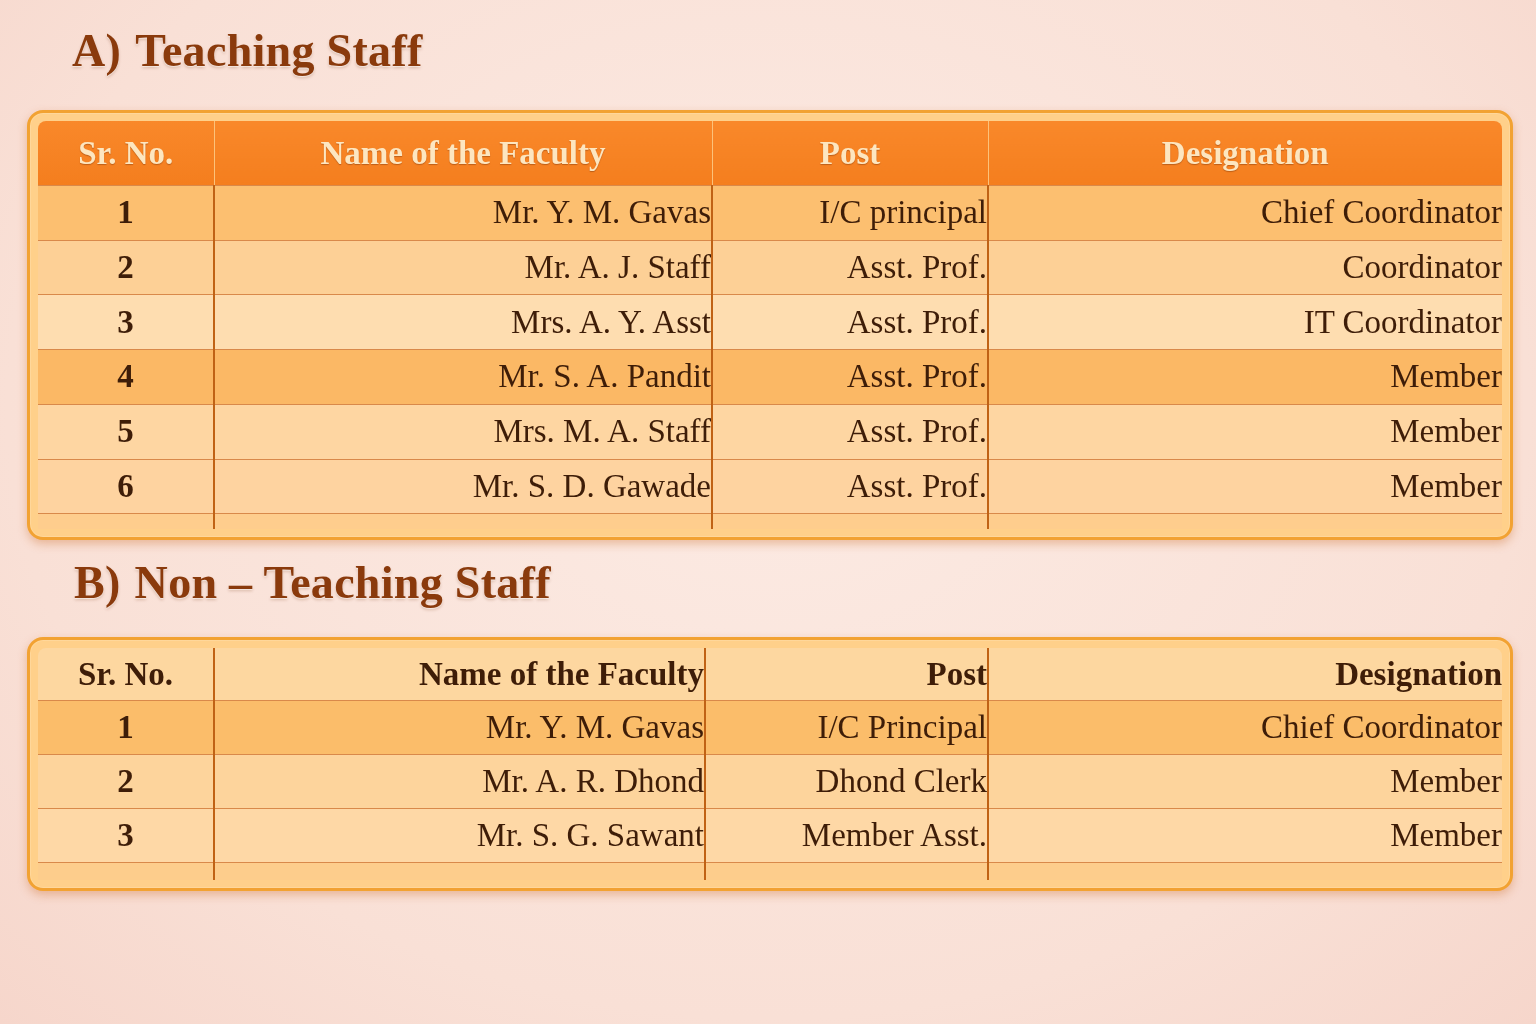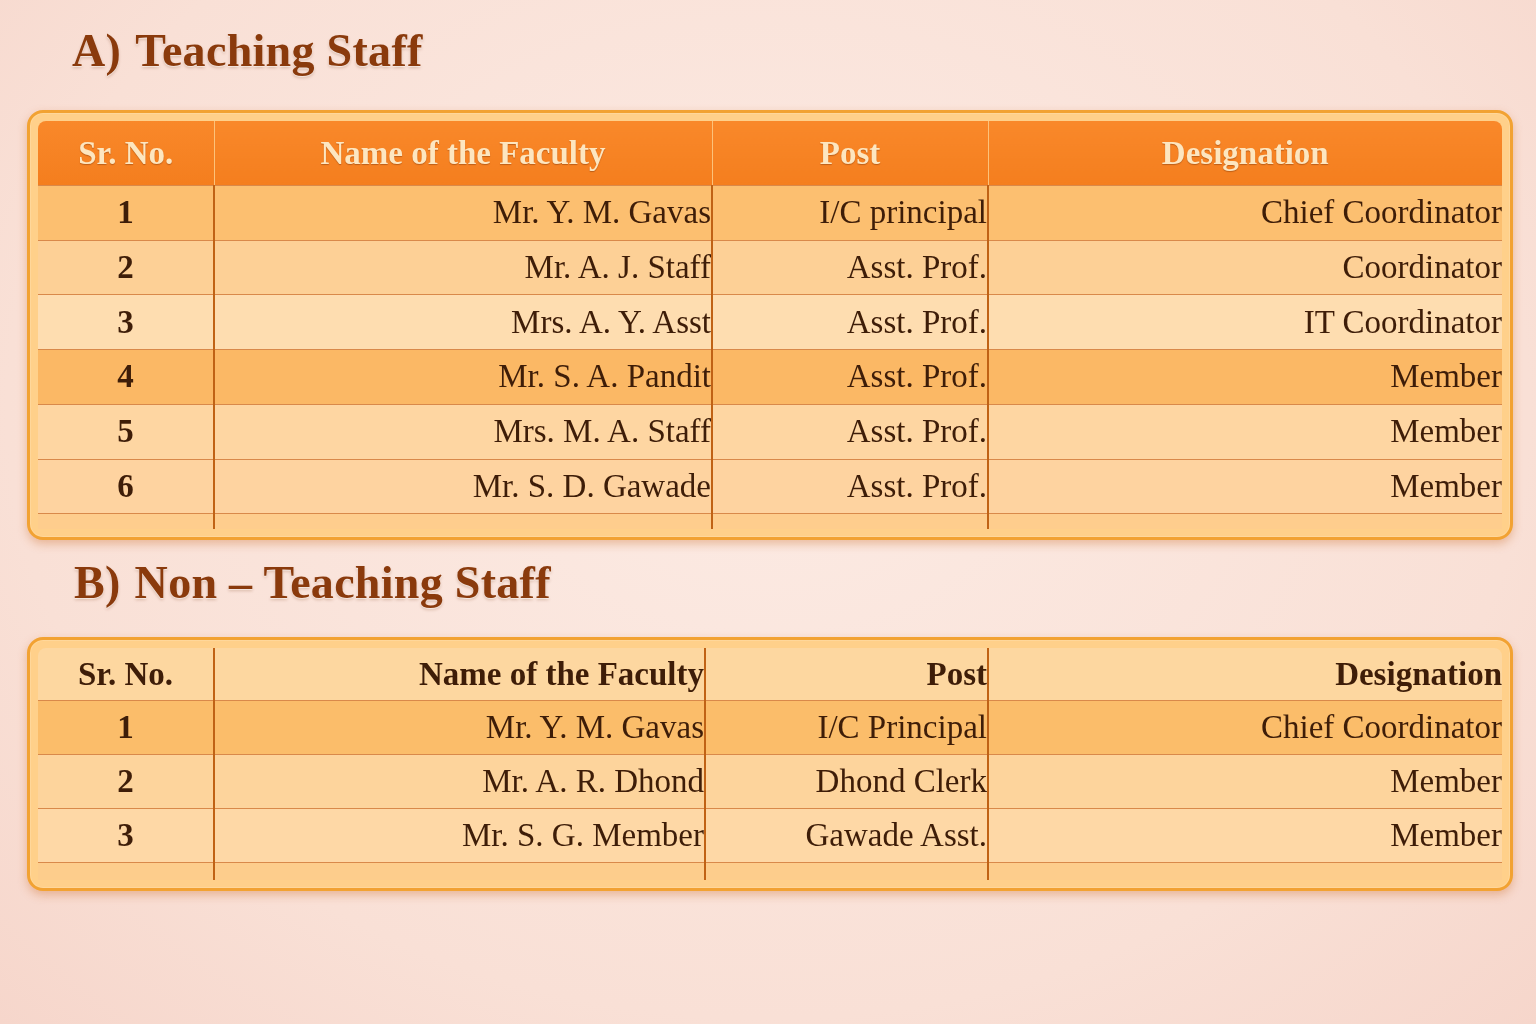--- a/index.html
+++ b/index.html
@@ -194,22 +194,22 @@
         <td class="c-desig">Chief Coordinator</td>
       </tr>
       <tr class="r1">
         <td class="col-sr">2</td>
         <td class="c-name">Mr. A. R. Dhond</td>
         <td class="c-post">Dhond Clerk</td>
         <td class="c-desig">Member</td>
       </tr>
       <tr class="r2">
         <td class="col-sr">3</td>
-        <td class="c-name">Mr. S. G. Member</td>
-        <td class="c-post">Gawade Asst.</td>
+        <td class="c-name">Mr. S. G. Sawant</td>
+        <td class="c-post">Member Asst.</td>
         <td class="c-desig">Member</td>
       </tr>
       <tr class="spacer">
         <td></td>
         <td></td>
         <td></td>
         <td></td>
       </tr>
     </tbody>
   </table>

